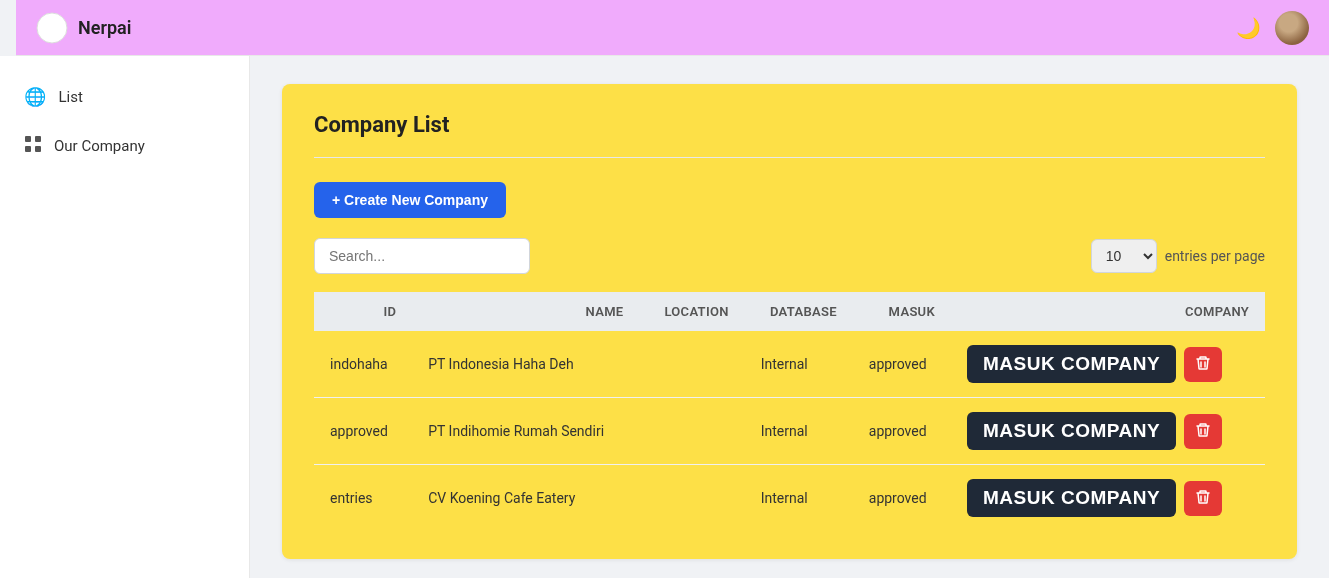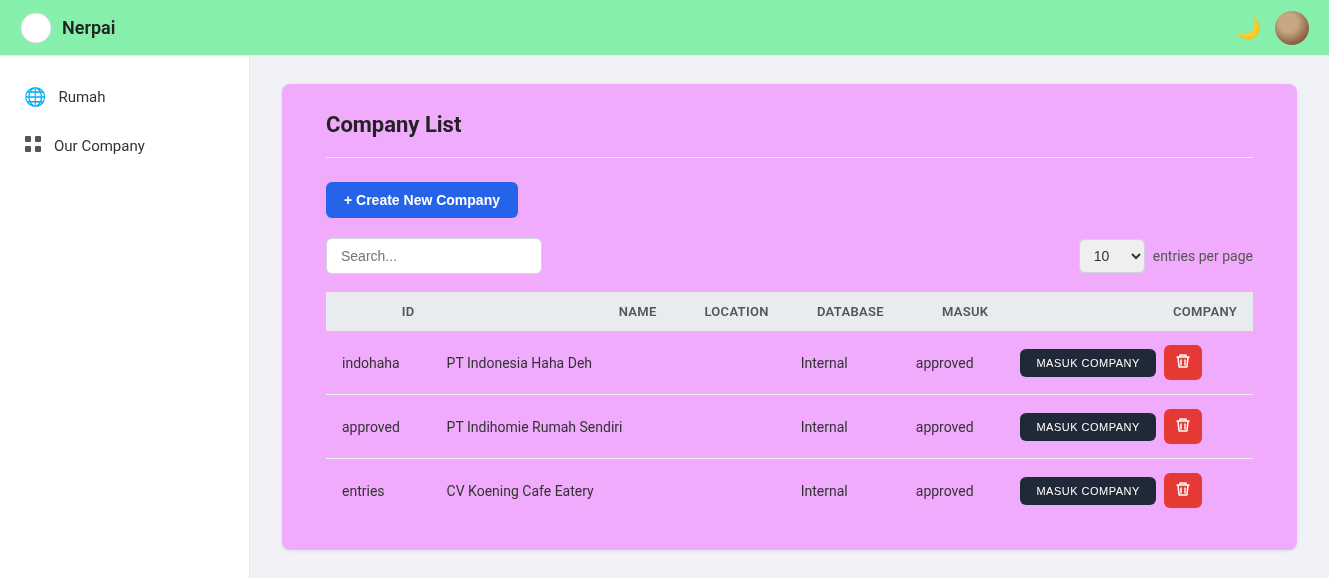--- a/index.html
+++ b/index.html
@@ -1,22 +1,22 @@
 <!DOCTYPE html>
 <html><head>
   <meta charset="utf-8">
   <style>
     * { box-sizing: border-box; margin: 0; padding: 0; }
     body { font-family: -apple-system, BlinkMacSystemFont, 'Segoe UI', Roboto, sans-serif; background: #f0f2f5; height: 578px; overflow: hidden; }
 
     
     .header {
       display: flex; align-items: center; justify-content: space-between;
-      background: #86efac; height: 56px; padding: 0 20px;
-      border-bottom: 1px solid #e8e8e8; position: fixed; top: 0; left: 0; right: 0; z-index: 100;
+      background: #f0abfc; height: 56px; padding: 0 20px;
+      border-bottom: 1px solid #e8e8e8; position: fixed; top: 0; left: 16px; right: 0; z-index: 100;
     }
     .header-left { display: flex; align-items: center; gap: 10px; }
     .header-logo { width: 32px; height: 32px; }
     .header-title { font-size: 18px; font-weight: 600; color: #222; }
     .header-right { display: flex; align-items: center; gap: 14px; }
     .moon-icon { font-size: 20px; color: #555; cursor: pointer; }
     .avatar { width: 34px; height: 34px; border-radius: 50%; background: #aaa; overflow: hidden; cursor: pointer; }
     .avatar-img {
       width: 100%; height: 100%;
       background: radial-gradient(circle at 40% 35%, #c8a882 30%, #8b6340 70%);
@@ -34,21 +34,21 @@
       display: flex; align-items: center; gap: 12px;
       padding: 14px 24px; cursor: pointer; color: #333; font-size: 15px;
       transition: background 0.15s;
     }
     .sidebar-item-icon { font-size: 18px; color: #555; }
 
     
     .main { flex: 1; overflow-y: auto; padding: 28px 32px; }
 
     .content-card {
-      background: #f0abfc; border-radius: 8px; padding: 28px 44px;
+      background: #fde047; border-radius: 8px; padding: 28px 32px;
       box-shadow: 0 1px 4px rgba(0,0,0,0.08);
     }
 
     .page-title { font-size: 22px; font-weight: 700; color: #222; margin-bottom: 20px; }
     .divider { border: none; border-top: 1px solid #e8e8e8; margin-bottom: 24px; }
 
     .toolbar { display: flex; align-items: center; justify-content: space-between; margin-bottom: 20px; flex-wrap: wrap; gap: 12px; }
     .toolbar-left { display: flex; gap: 12px; }
 
     .btn-create {
@@ -76,21 +76,21 @@
       text-align: right; padding: 12px 16px; font-weight: 600;
       color: #555; font-size: 13px; letter-spacing: 0.3px;
     }
     tbody tr { border-bottom: 1px solid #f0f0f0; }
     tbody tr:last-child { border-bottom: none; }
     tbody td { padding: 14px 16px; color: #333; }
 
     .actions-cell { display: flex; align-items: center; gap: 8px; }
     .btn-masuk {
       background: #1f2937; color: #fff; border: none; border-radius: 6px;
-      padding: 8px 16px; font-size: 11px; font-weight: 400; cursor: pointer;
+      padding: 8px 16px; font-size: 19px; font-weight: 700; cursor: pointer;
       letter-spacing: 0.5px;
     }
     .btn-delete {
       background: #e53935; color: #fff; border: none; border-radius: 6px;
       padding: 8px 11px; font-size: 14px; cursor: pointer;
     }
   </style>
 </head>
 <body>
 
@@ -110,21 +110,21 @@
       <div class="avatar-img"></div>
     </div>
   </div>
 </header>
 
 <div class="layout">
 
   <aside class="sidebar">
     <div class="sidebar-item">
       <span class="sidebar-item-icon">🌐</span>
-      <span>Rumah</span>
+      <span>List</span>
     </div>
     <div class="sidebar-item">
       <span class="sidebar-item-icon">
         <svg width="18" height="18" viewBox="0 0 18 18" fill="none">
           <rect x="1" y="1" width="6" height="6" rx="1" fill="#555"></rect>
           <rect x="11" y="1" width="6" height="6" rx="1" fill="#555"></rect>
           <rect x="1" y="11" width="6" height="6" rx="1" fill="#555"></rect>
           <rect x="11" y="11" width="6" height="6" rx="1" fill="#555"></rect>
         </svg>
       </span>

